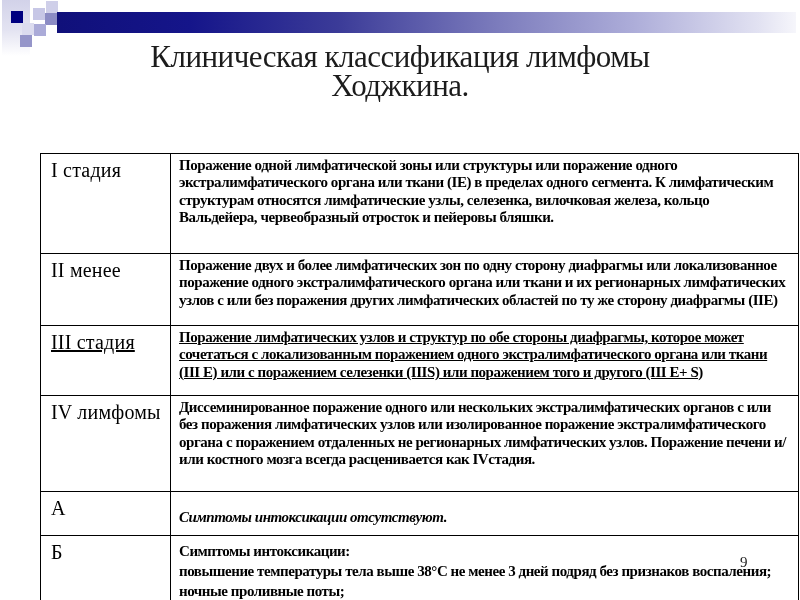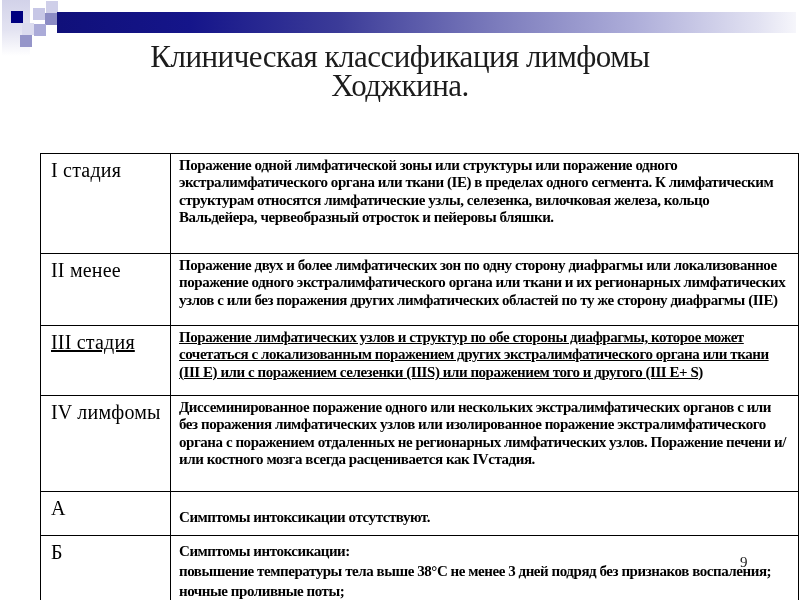--- a/index.html
+++ b/index.html
@@ -48,21 +48,21 @@
     width:611px; font-weight:bold; font-size:15px; color:#000;
     line-height:1.16; letter-spacing:-0.45px;
     padding:3px 8px 0 8px; white-space:pre-line;
   }
   tr.r0 { height:100px; }
   tr.r1 { height:72px; }
   tr.r2 { height:70px;text-decoration:underline; }
   tr.r3 { height:96px; }
   tr.r4 { height:44px; }
   tr.r5 { height:96px; }
-  tr.r4 td.desc { padding-top:17px; }
+  tr.r4 td.desc { padding-top:17px;font-style:italic; }
   tr.r5 td.desc { padding-top:6px; line-height:1.32; }
 
   .pagenum {
     position:absolute; left:740px; top:554px;
     font-size:15px; color:#222;
   }
 </style>
 </head>
 <body>
 
@@ -88,21 +88,21 @@
       <tr class="r0">
         <td class="stage">I стадия</td>
         <td class="desc">Поражение одной лимфатической зоны или структуры или поражение одного экстралимфатического органа или ткани (IE) в пределах одного сегмента. К лимфатическим структурам относятся лимфатические узлы, селезенка, вилочковая железа, кольцо Вальдейера, червеобразный отросток и пейеровы бляшки.</td>
       </tr>
       <tr class="r1">
         <td class="stage">II менее</td>
         <td class="desc">Поражение двух и более лимфатических зон по одну сторону диафрагмы или локализованное поражение одного экстралимфатического органа или ткани и их регионарных лимфатических узлов с или без поражения других лимфатических областей по ту же сторону диафрагмы (IIE)</td>
       </tr>
       <tr class="r2">
         <td class="stage">III стадия</td>
-        <td class="desc">Поражение лимфатических узлов и структур по обе стороны диафрагмы, которое может сочетаться с локализованным поражением других экстралимфатического органа или ткани (III E) или с поражением селезенки (IIIS) или поражением того и другого (III E+ S)</td>
+        <td class="desc">Поражение лимфатических узлов и структур по обе стороны диафрагмы, которое может сочетаться с локализованным поражением одного экстралимфатического органа или ткани (III E) или с поражением селезенки (IIIS) или поражением того и другого (III E+ S)</td>
       </tr>
       <tr class="r3">
         <td class="stage">IV лимфомы</td>
         <td class="desc">Диссеминированное поражение одного или нескольких экстралимфатических органов с или без поражения лимфатических узлов или изолированное поражение экстралимфатического органа с поражением отдаленных не регионарных лимфатических узлов. Поражение печени и/или костного мозга всегда расценивается как IVстадия.</td>
       </tr>
       <tr class="r4">
         <td class="stage">А</td>
         <td class="desc">Симптомы интоксикации отсутствуют.</td>
       </tr>
       <tr class="r5">

